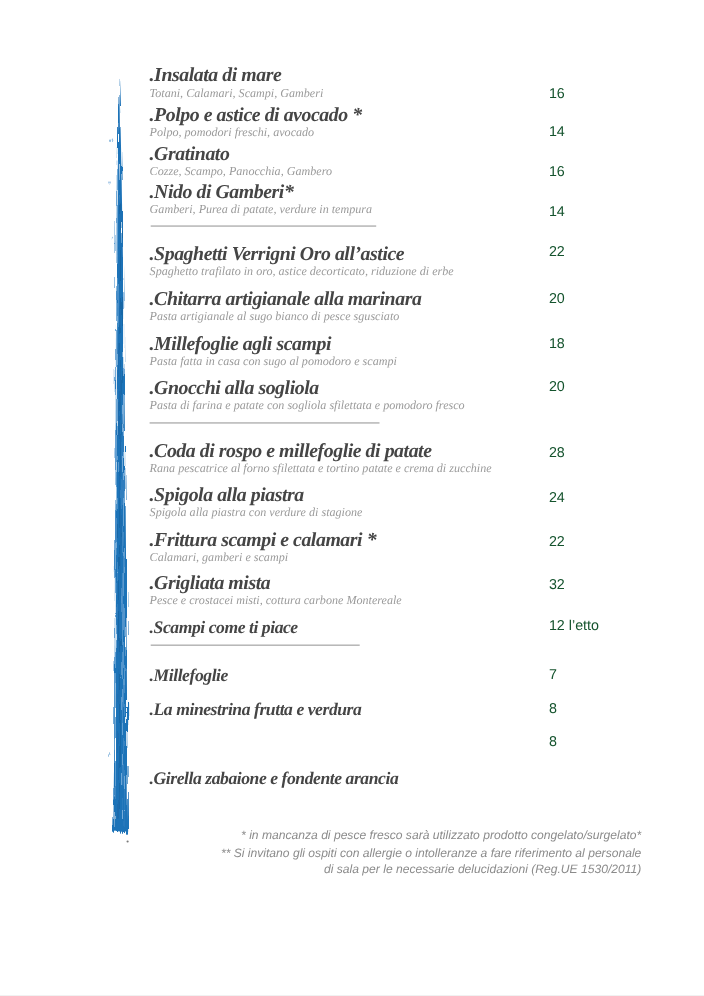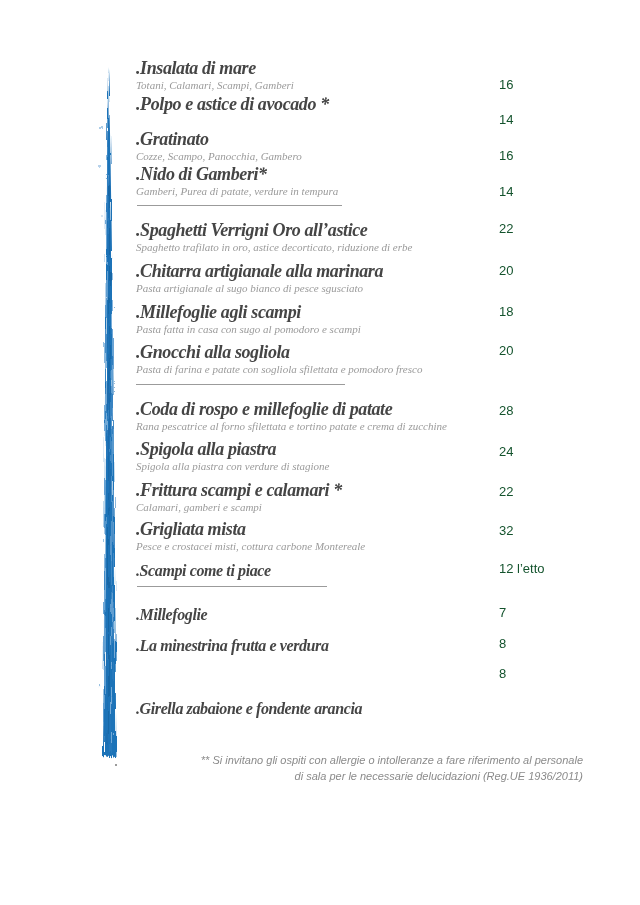--- a/index.html
+++ b/index.html
@@ -97,20 +97,21 @@
   <div class="ink-dot"></div>
 
   <div class="menu-item" style="top:59px">
     <div class="item-name">.Insalata di mare</div>
     <div class="item-desc">Totani, Calamari, Scampi, Gamberi</div>
   </div>
   <div class="item-price" style="top:77px">16</div>
 
   <div class="menu-item" style="top:95px">
     <div class="item-name">.Polpo e astice di avocado *</div>
+    <div class="item-desc">Polpo, pomodori freschi, avocado</div>
   </div>
   <div class="item-price" style="top:112px">14</div>
 
   <div class="menu-item" style="top:130px">
     <div class="item-name">.Gratinato</div>
     <div class="item-desc">Cozze, Scampo, Panocchia, Gambero</div>
   </div>
   <div class="item-price" style="top:148px">16</div>
 
   <div class="menu-item" style="top:165px">
@@ -187,17 +188,18 @@
     <div class="item-name small">.La minestrina frutta e verdura</div>
   </div>
   <div class="item-price" style="top:636px">8</div>
 
   <div class="menu-item" style="top:701px">
     <div class="item-name small">.Girella zabaione e fondente arancia</div>
   </div>
   <div class="item-price" style="top:666px">8</div>
 
   <div class="footnotes">
+    <div>* in mancanza di pesce fresco sarà utilizzato prodotto congelato/surgelato*</div>
     <div>** Si invitano gli ospiti con allergie o intolleranze a fare riferimento al personale</div>
-    <div>di sala per le necessarie delucidazioni (Reg.UE 1936/2011)</div>
+    <div>di sala per le necessarie delucidazioni (Reg.UE 1530/2011)</div>
   </div>
 
 </div>
 
 </body></html>

